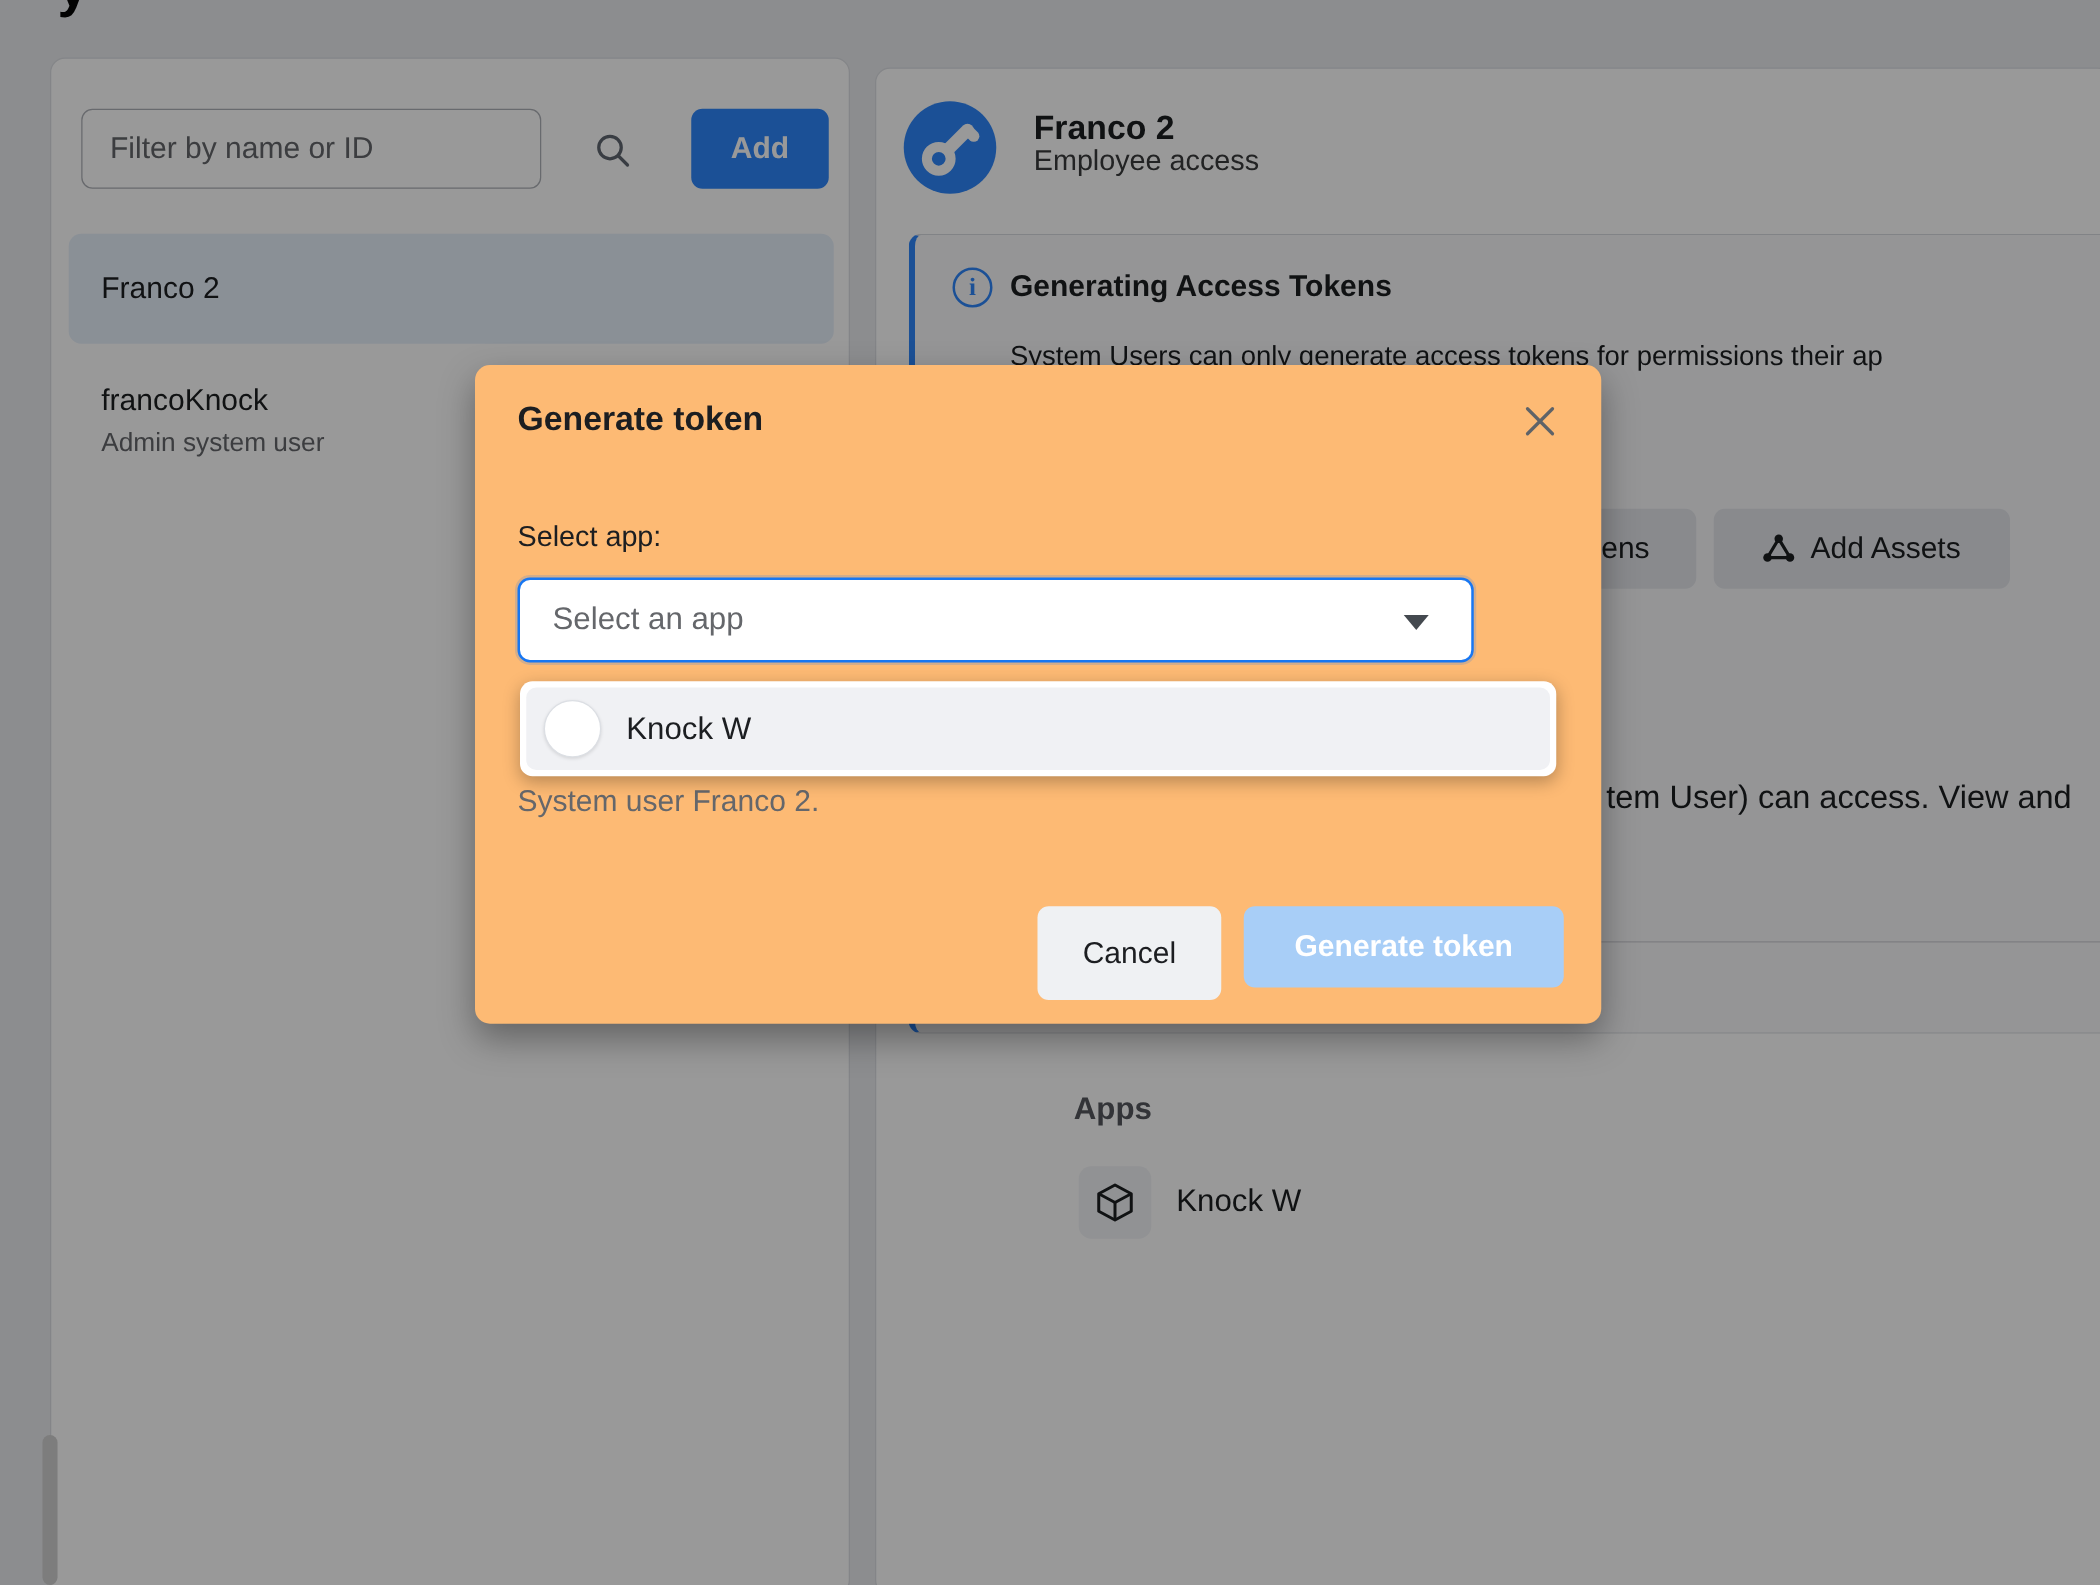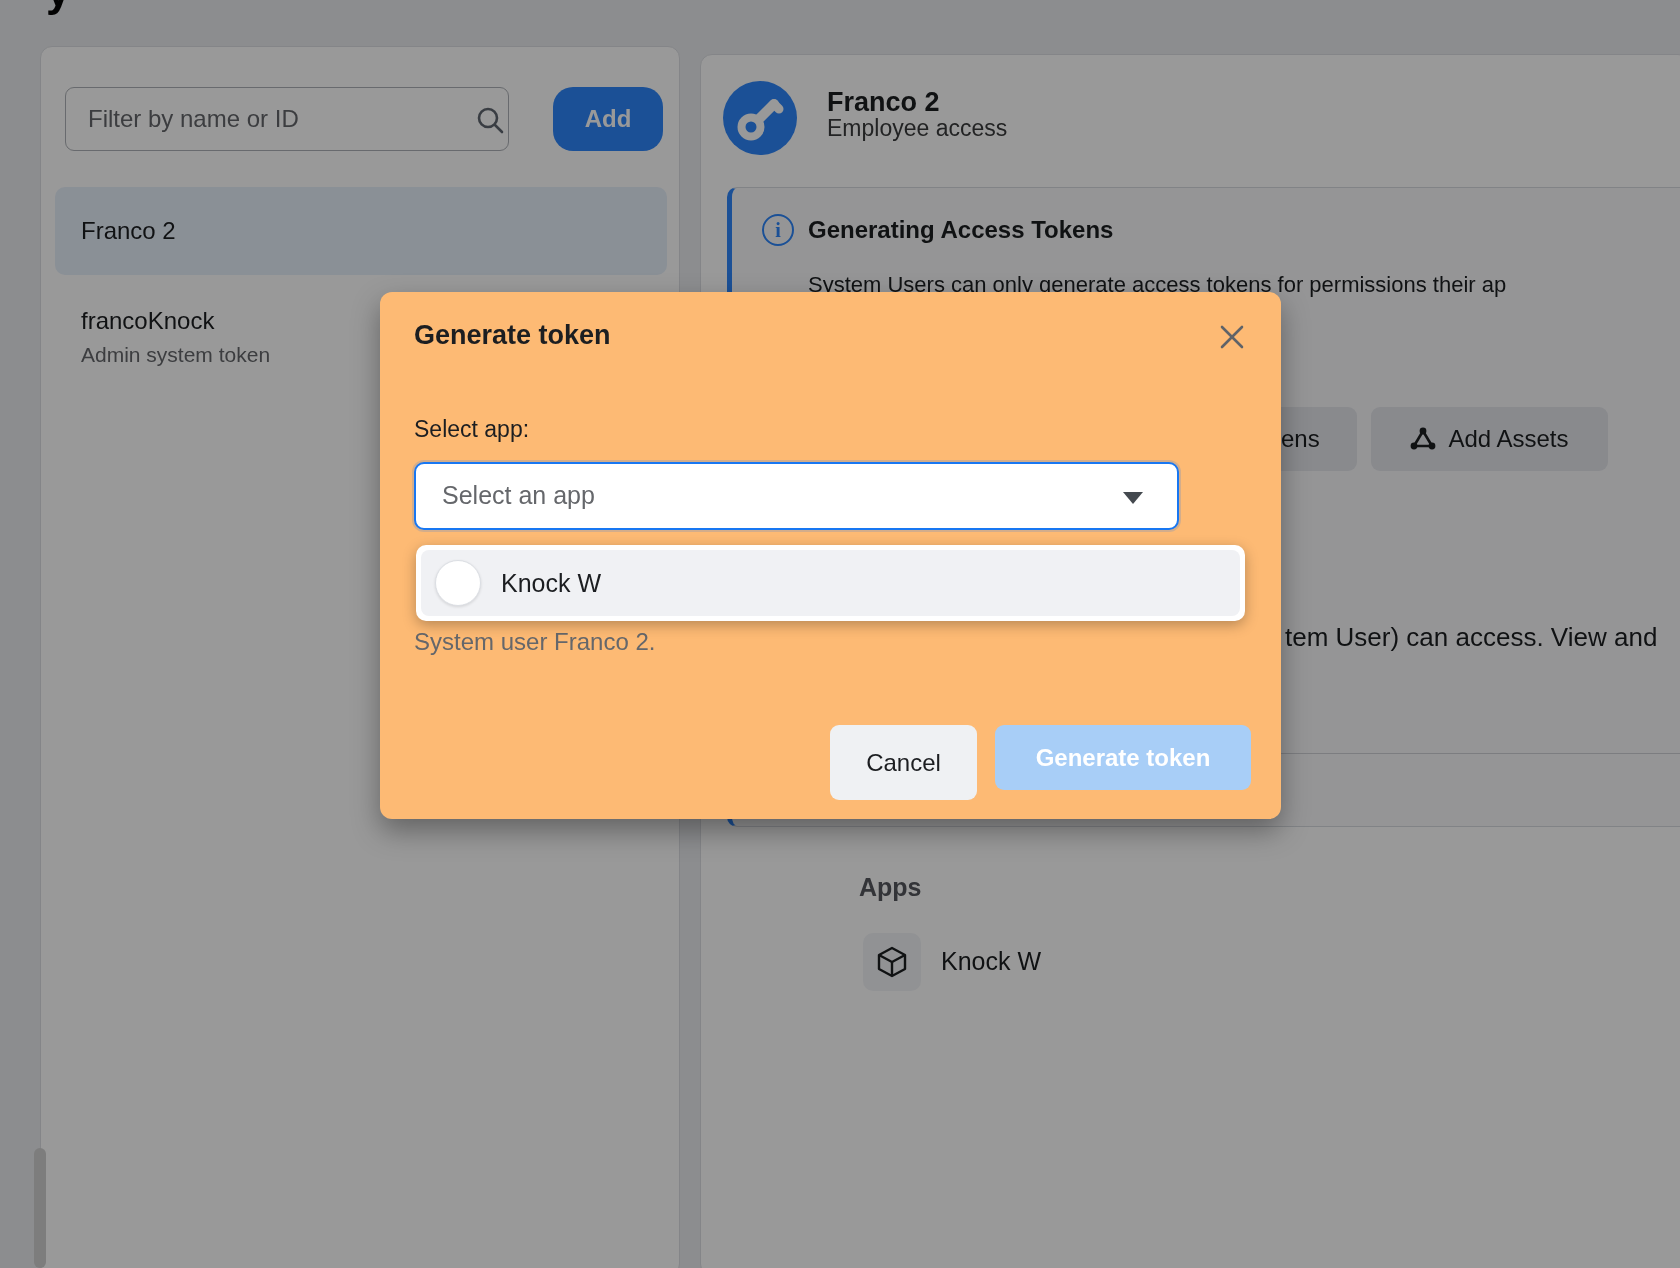--- a/index.html
+++ b/index.html
@@ -8,29 +8,29 @@
   #screen { position:relative; width:1680px; height:1268px; overflow:hidden; }
 
   
   .partial-heading { position:absolute; left:46px; top:-34px; font-size:44px; font-weight:700; color:#050505; }
 
   .card { position:absolute; background:#fff; border:1px solid #dcdee3; border-radius:12px; }
   #left-card  { left:40px;  top:46px; width:640px; height:1230px; }
   #right-card { left:700px; top:54px; width:990px; height:1222px; }
 
   
-  .filter-input { position:absolute; left:24px; top:40px; width:444px; height:64px;
+  .filter-input { position:absolute; left:24px; top:40px; width:368px; height:64px;
     border:1.5px solid #aeb1b7; border-radius:9px; font-size:24px; color:#1c1e21;
     padding:0 60px 0 22px; background:#fff; outline:none;
     font-family:"Liberation Sans", sans-serif; }
   .filter-input::placeholder { color:#65676b; opacity:1; }
   .search-ic { position:absolute; left:434px; top:58px; width:30px; height:30px; }
   .add-btn { position:absolute; left:512px; top:40px; width:110px; height:64px;
     background:#2e86fa; color:#fff; font-size:24px; font-weight:700;
-    border:none; border-radius:20px; cursor:pointer; font-family:"Liberation Sans", sans-serif; }
+    border:none; border-radius:9px; cursor:pointer; font-family:"Liberation Sans", sans-serif; }
   .user-row { position:absolute; left:14px; width:612px; border-radius:10px; cursor:pointer; }
   .user-row.selected { background:#e7f0fb; }
   .user-name { font-size:24px; color:#1c1e21; }
   .user-sub  { font-size:21px; color:#65676b; margin-top:8px; }
 
   
   .key-avatar { position:absolute; left:22px; top:26px; width:74px; height:74px;
     border-radius:50%; background:#2e86fa; }
   .detail-title { position:absolute; left:126px; top:32px; font-size:27px; font-weight:700; }
   .detail-sub   { position:absolute; left:126px; top:60px; font-size:23px; color:#3a3b3c; }
@@ -109,21 +109,21 @@
       <line x1="20" y1="20" x2="27" y2="27" stroke="#606770" stroke-width="2.6" stroke-linecap="round"></line>
     </svg>
     <button class="add-btn">Add</button>
 
     <div class="user-row selected" style="top:140px; height:88px; display:flex; align-items:center; padding-left:26px;">
       <span class="user-name">Franco 2</span>
     </div>
 
     <div class="user-row" style="top:246px; height:100px; padding:14px 0 0 26px;">
       <div class="user-name">francoKnock</div>
-      <div class="user-sub">Admin system token</div>
+      <div class="user-sub">Admin system user</div>
     </div>
   </div>
 
   <div id="right-card" class="card">
     <div class="key-avatar">
       <svg viewBox="0 0 74 74" width="74" height="74">
         <g stroke="#fff" fill="none" stroke-linecap="round">
           <circle cx="28" cy="46" r="9.5" stroke-width="8"></circle>
           <line x1="36" y1="38" x2="51" y2="23" stroke-width="10"></line>
           <line x1="51" y1="23" x2="56" y2="28" stroke-width="9"></line>

